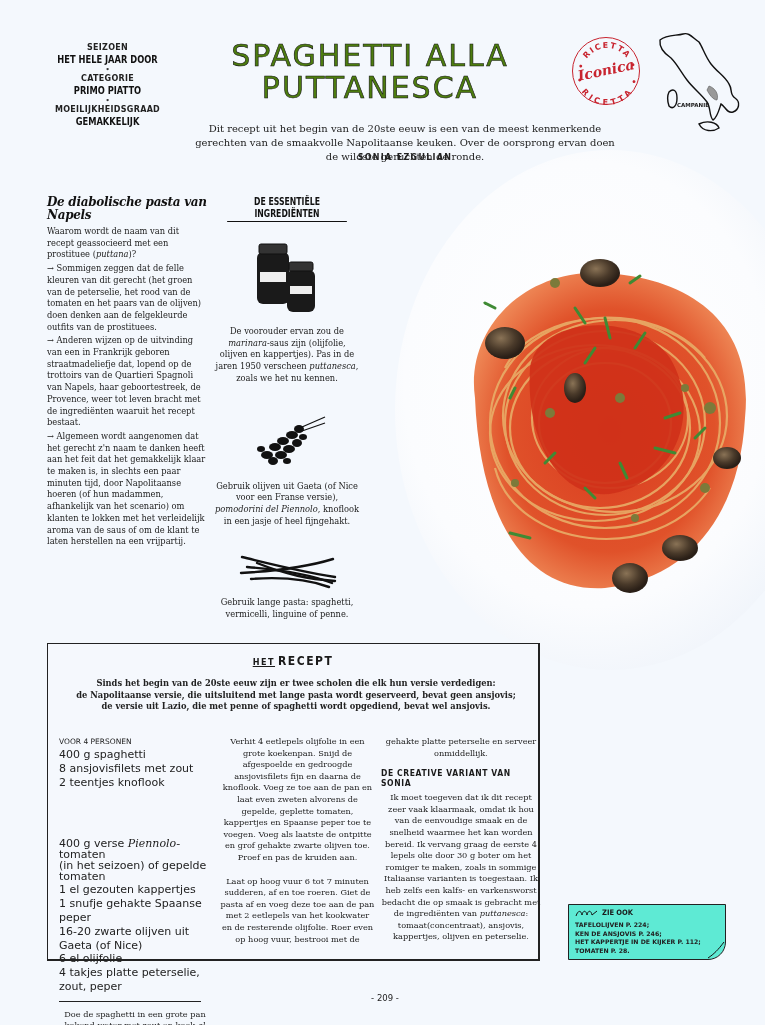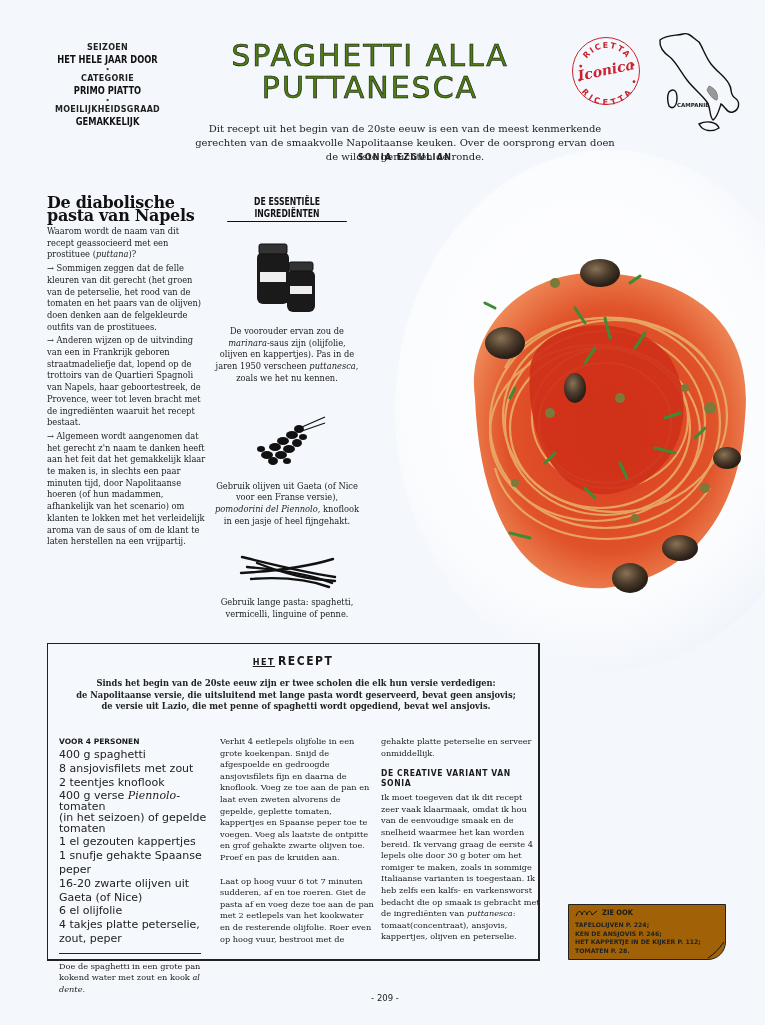--- a/index.html
+++ b/index.html
@@ -55,22 +55,22 @@
     font-family: "DejaVu Serif", serif; font-size: 10px; line-height: 14px; color: #222;
   }
   .author {
     position: absolute; left: 190px; top: 153px; width: 430px; text-align: center;
     font-family: "DejaVu Sans", sans-serif; font-size: 8px; font-weight: bold; letter-spacing: 1.3px; color: #222;
   }
 
   
   .sidebox { position: absolute; left: 47px; top: 196px; width: 160px; }
   .sidebox h2 {
-    font-family: "DejaVu Serif", serif; font-weight: bold;
-    font-size: 16px; line-height: 13px; color: #111; margin-bottom: 4px; letter-spacing: -0.3px;
+    font-family: "DejaVu Serif", serif; font-style: italic; font-weight: bold;
+    font-size: 12px; line-height: 13px; color: #111; margin-bottom: 4px; letter-spacing: -0.3px;
   }
   .sidebox p { font-size: 8.3px; line-height: 11.7px; color: #222; margin-bottom: 2px; }
 
   
   .ess { position: absolute; left: 214px; top: 195px; width: 146px; text-align: center; }
   .ess h3 {
     font-family: "DejaVu Sans Condensed", "DejaVu Sans", sans-serif; font-size: 10.5px; font-weight: bold;
     letter-spacing: 0; color: #111; border-bottom: 1.5px solid #111; padding-bottom: 2px;
     transform: scaleX(0.82); transform-origin: center;
   }
@@ -89,34 +89,34 @@
   }
   .recipe .head .het { font-size: 9px; text-decoration: underline; margin-right: 3px; }
   .recipe .lead {
     position: absolute; left: 10px; top: 34px; width: 476px; text-align: center;
     font-size: 8.3px; font-weight: bold; line-height: 11.6px; color: #222;
   }
   .col { position: absolute; top: 92px; }
   .col1 { left: 11px; width: 152px; }
   .col2 { left: 172px; width: 155px; }
   .col3 { left: 333px; width: 160px; }
-  .ing-title { font-family: "DejaVu Sans", sans-serif; font-size: 7.5px; font-weight: bold; line-height: 12px; }
+  .ing-title { font-family: "DejaVu Sans", sans-serif; font-size: 7.5px; font-weight: normal; line-height: 12px; }
   .ing { font-family: "DejaVu Sans", sans-serif; font-size: 11px; line-height: 13.8px; color: #222; }
-  .ing .two { line-height: 11px; padding: 1px 0; }
+  .ing .two { line-height: 11px; padding: 1px 0; margin-top: 48px; }
   .rule { border-top: 1px solid #222; margin: 7px 0 7px 0; width: 142px; }
-  .txt { font-size: 8.2px; line-height: 11.6px; color: #222; }
+  .txt { font-size: 8.2px; line-height: 11.6px; color: #222; text-align: center; }
   .sub {
     font-family: "DejaVu Sans Condensed", "DejaVu Sans", sans-serif; font-weight: bold; font-size: 8.5px; letter-spacing: 0.6px;
     margin: 9px 0 4px 0;
   }
 
   
   .seealso {
     position: absolute; left: 568px; top: 904px; width: 158px; height: 56px;
-    border: 1px solid #222; border-bottom-right-radius: 18px; background: #a16207;
+    border: 1px solid #222; border-bottom-right-radius: 18px; background: #5eead4;
   }
   .seealso .h { position: absolute; left: 6px; top: 3px; font-family: "DejaVu Sans Condensed","DejaVu Sans",sans-serif; font-size: 7.5px; font-weight: bold; }
   .seealso .h svg { vertical-align: middle; margin-right: 3px; }
   .seealso .l { position: absolute; left: 6px; top: 16px; font-family: "DejaVu Sans", sans-serif; font-size: 6.2px; font-weight: bold; line-height: 8.5px; color: #222; }
   .seealso .curl { position: absolute; right: -1px; bottom: -1px; }
 
   .pnum { position: absolute; left: 340px; top: 993px; width: 90px; text-align: center; font-family: "DejaVu Sans", sans-serif; font-size: 8.5px; color: #222; }
 
   .photo { position: absolute; left: 455px; top: 248px; width: 300px; height: 360px; }
 </style>

